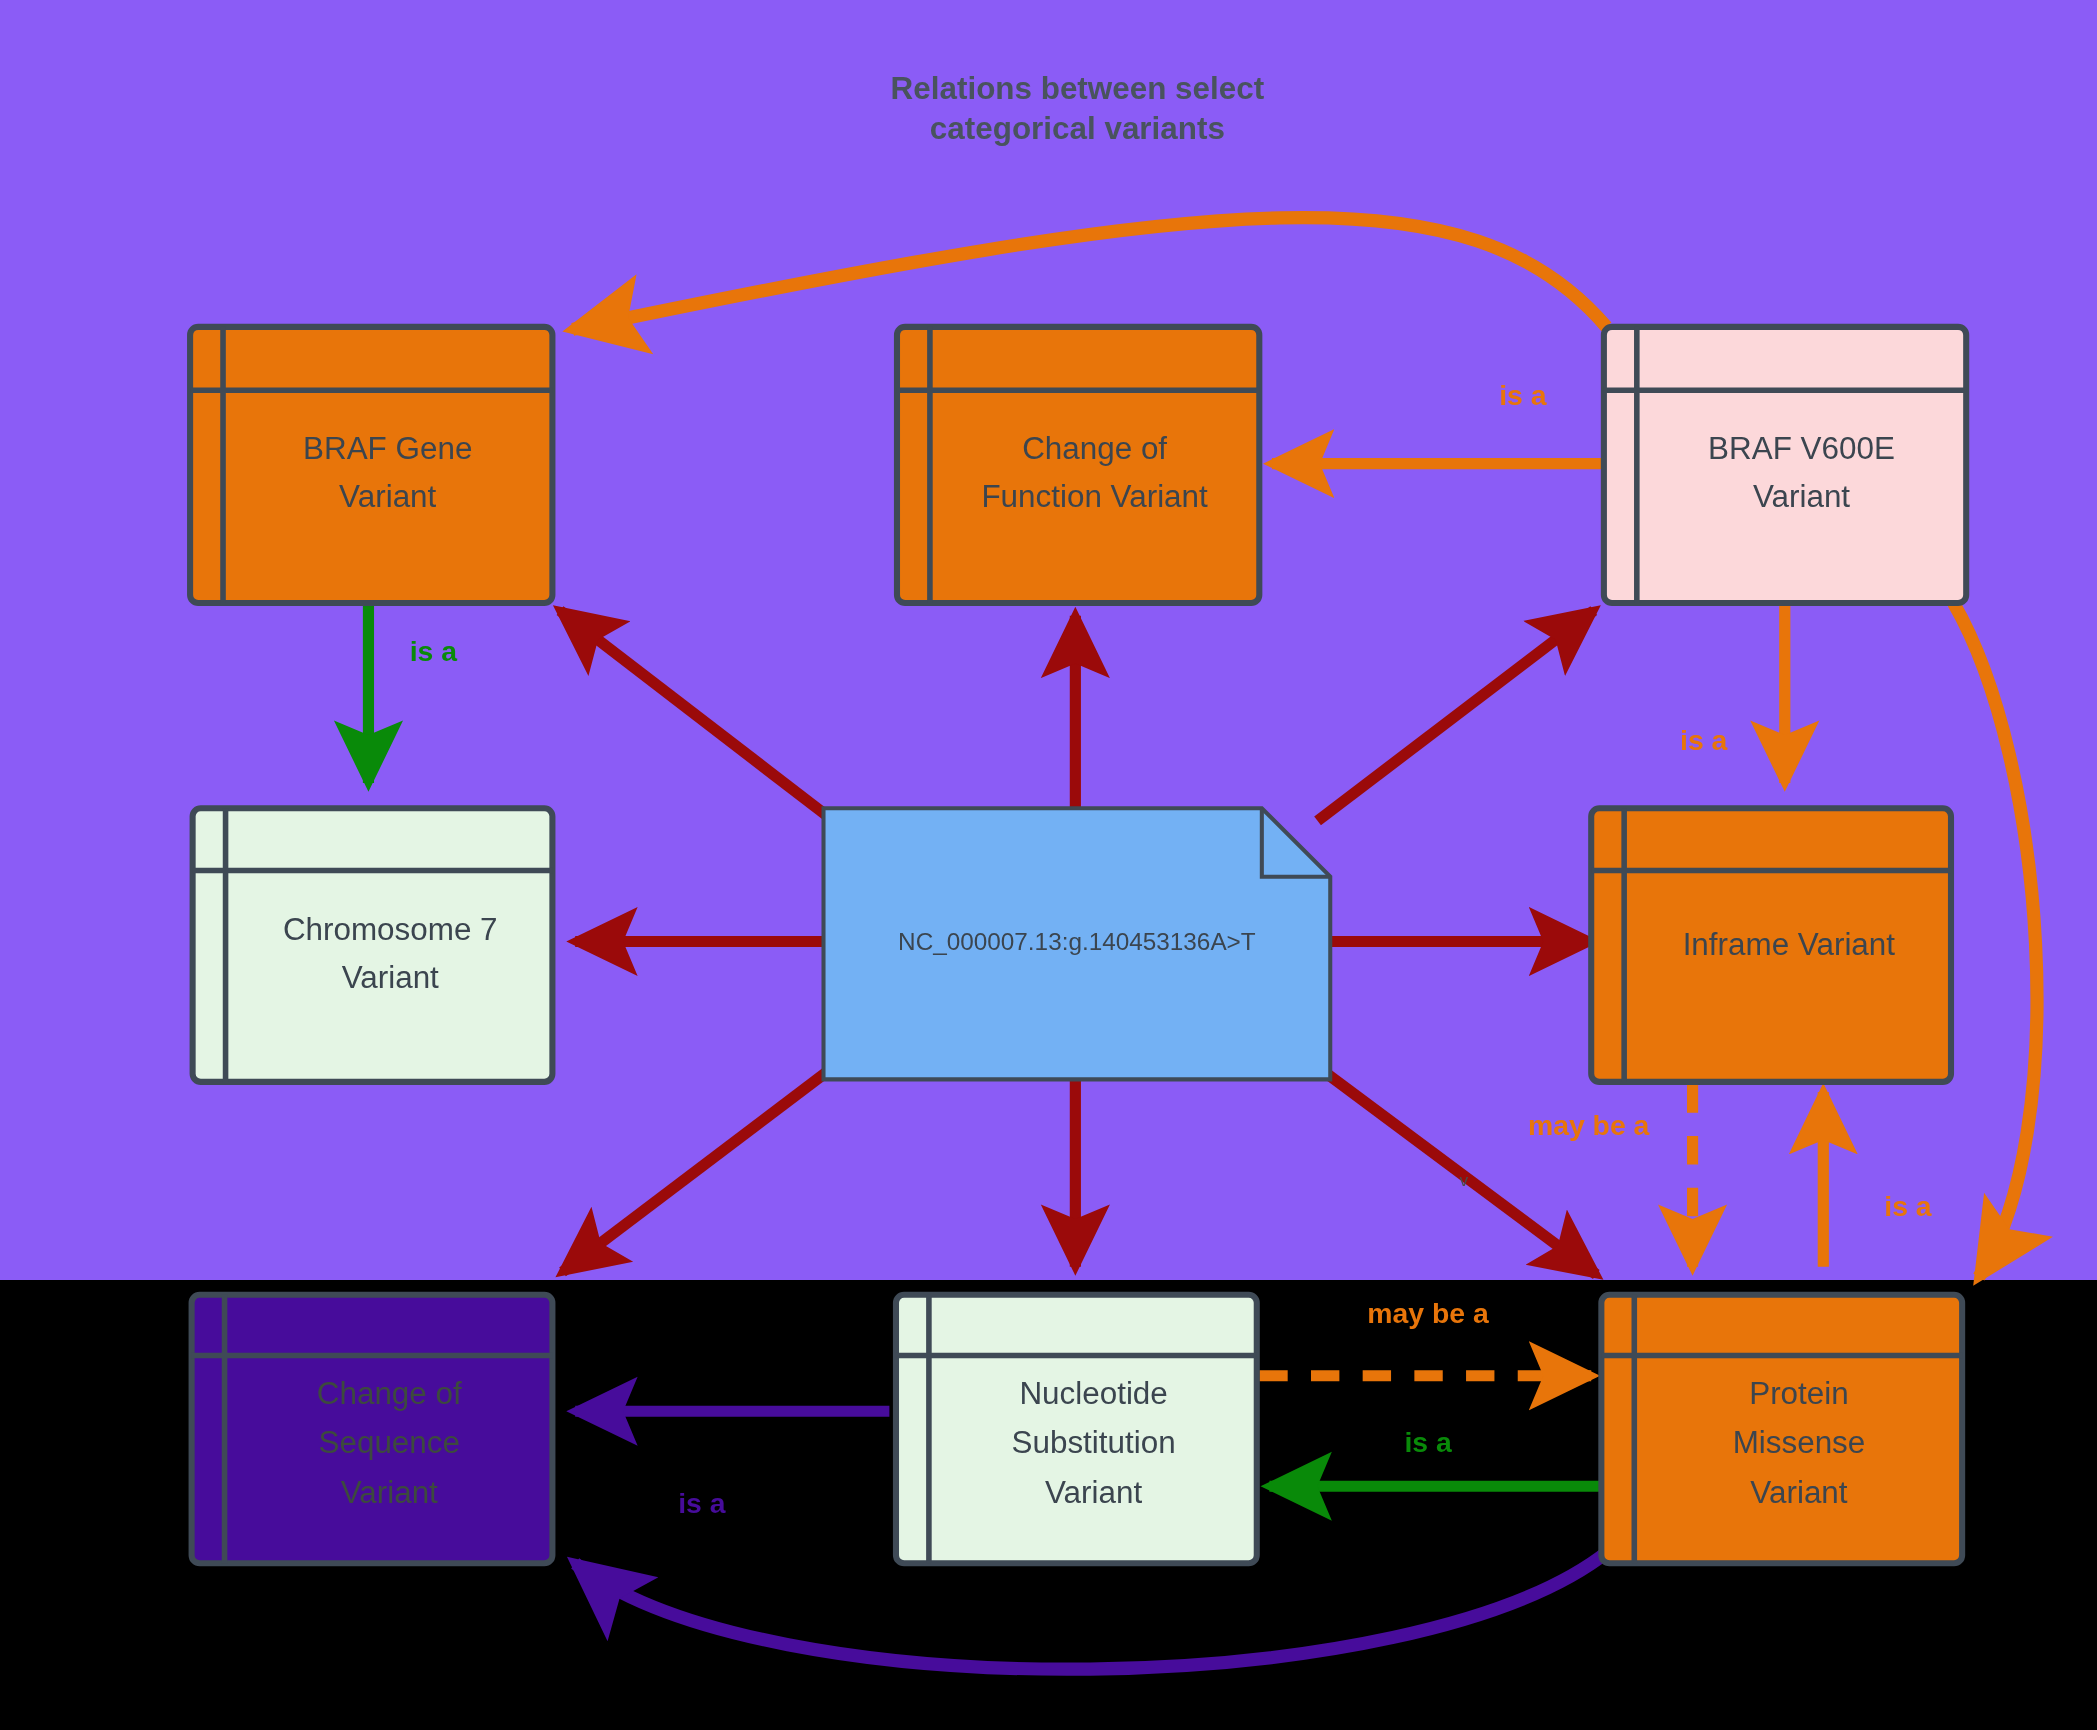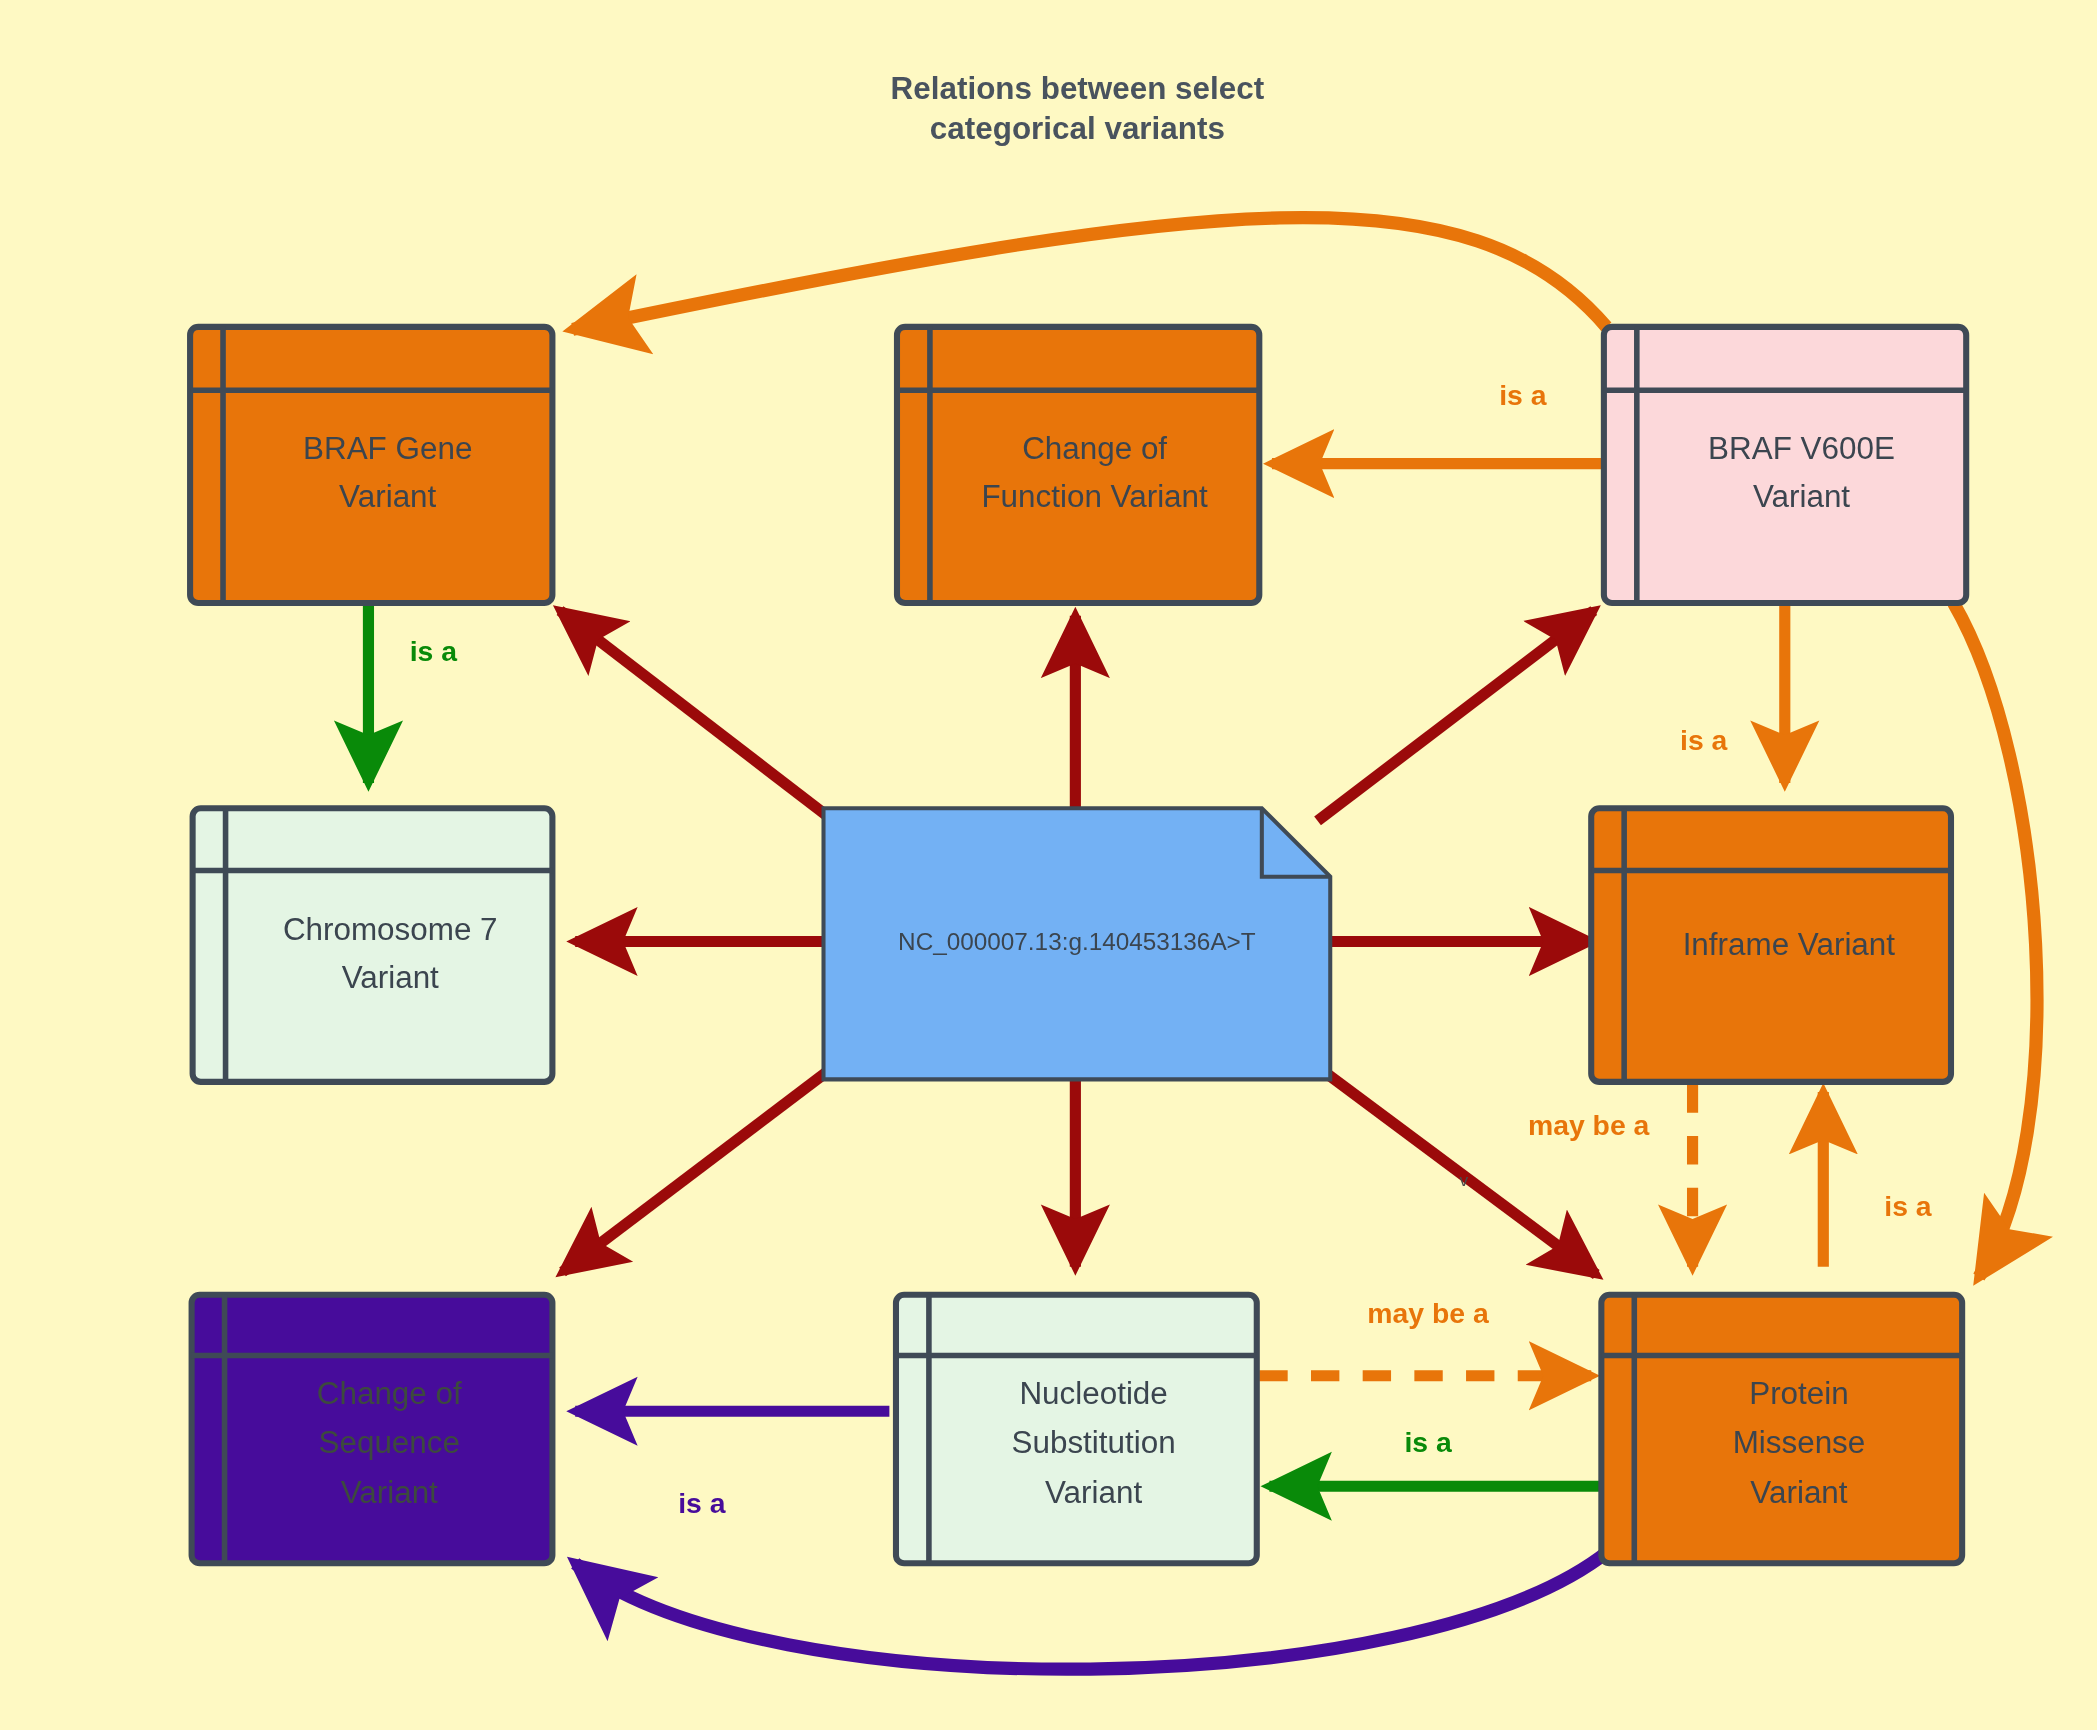--- a/index.html
+++ b/index.html
@@ -1,18 +1,18 @@
 <!DOCTYPE html>
 <html style="font-size:8px"><head>
 <meta charset="utf-8">
 <style>
   html,body{margin:0;padding:0;background:#000;}
   body{width:2097px;height:1730px;overflow:hidden;
        font-family:"Liberation Sans",sans-serif;}
-  #stage{position:relative;width:2097px;height:1730px;background:#fef9c3;}
+  #stage{position:relative;width:2097px;height:1280px;background:#8b5cf6;}
   svg#graph{position:absolute;left:0;top:0;width:2097px;height:1730px;display:block;}
   .ttl{fill:#49535e;font-weight:bold;font-size:62px;text-anchor:middle;
        font-family:"Liberation Sans",sans-serif;}
   .nodelbl{fill:#3b454f;font-size:62px;text-anchor:middle;
            font-family:"Liberation Sans",sans-serif;}
   .nodelbl.dim{fill:#3d4a3e;}
   .notelbl{fill:#3b454f;font-size:48px;text-anchor:middle;
            font-family:"Liberation Sans",sans-serif;}
   .edgelbl{font-weight:bold;font-size:56px;text-anchor:middle;
            font-family:"Liberation Sans",sans-serif;}

